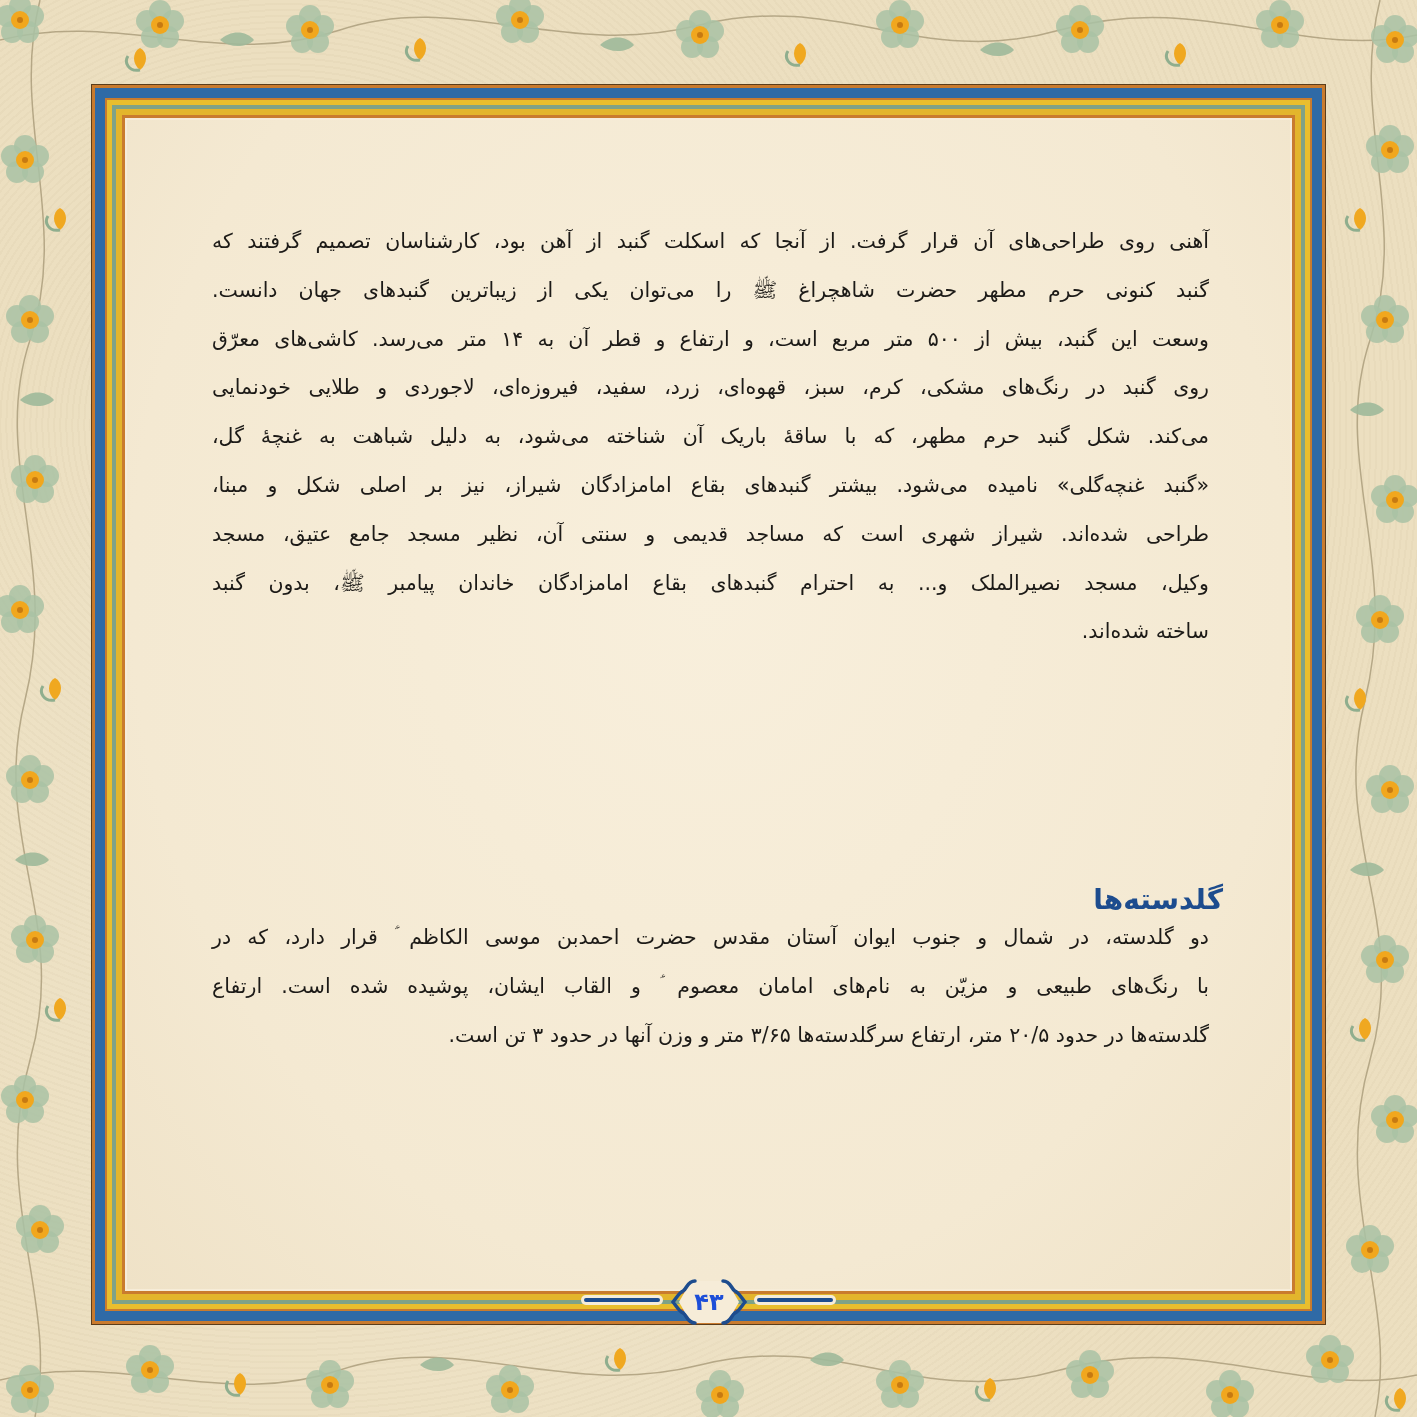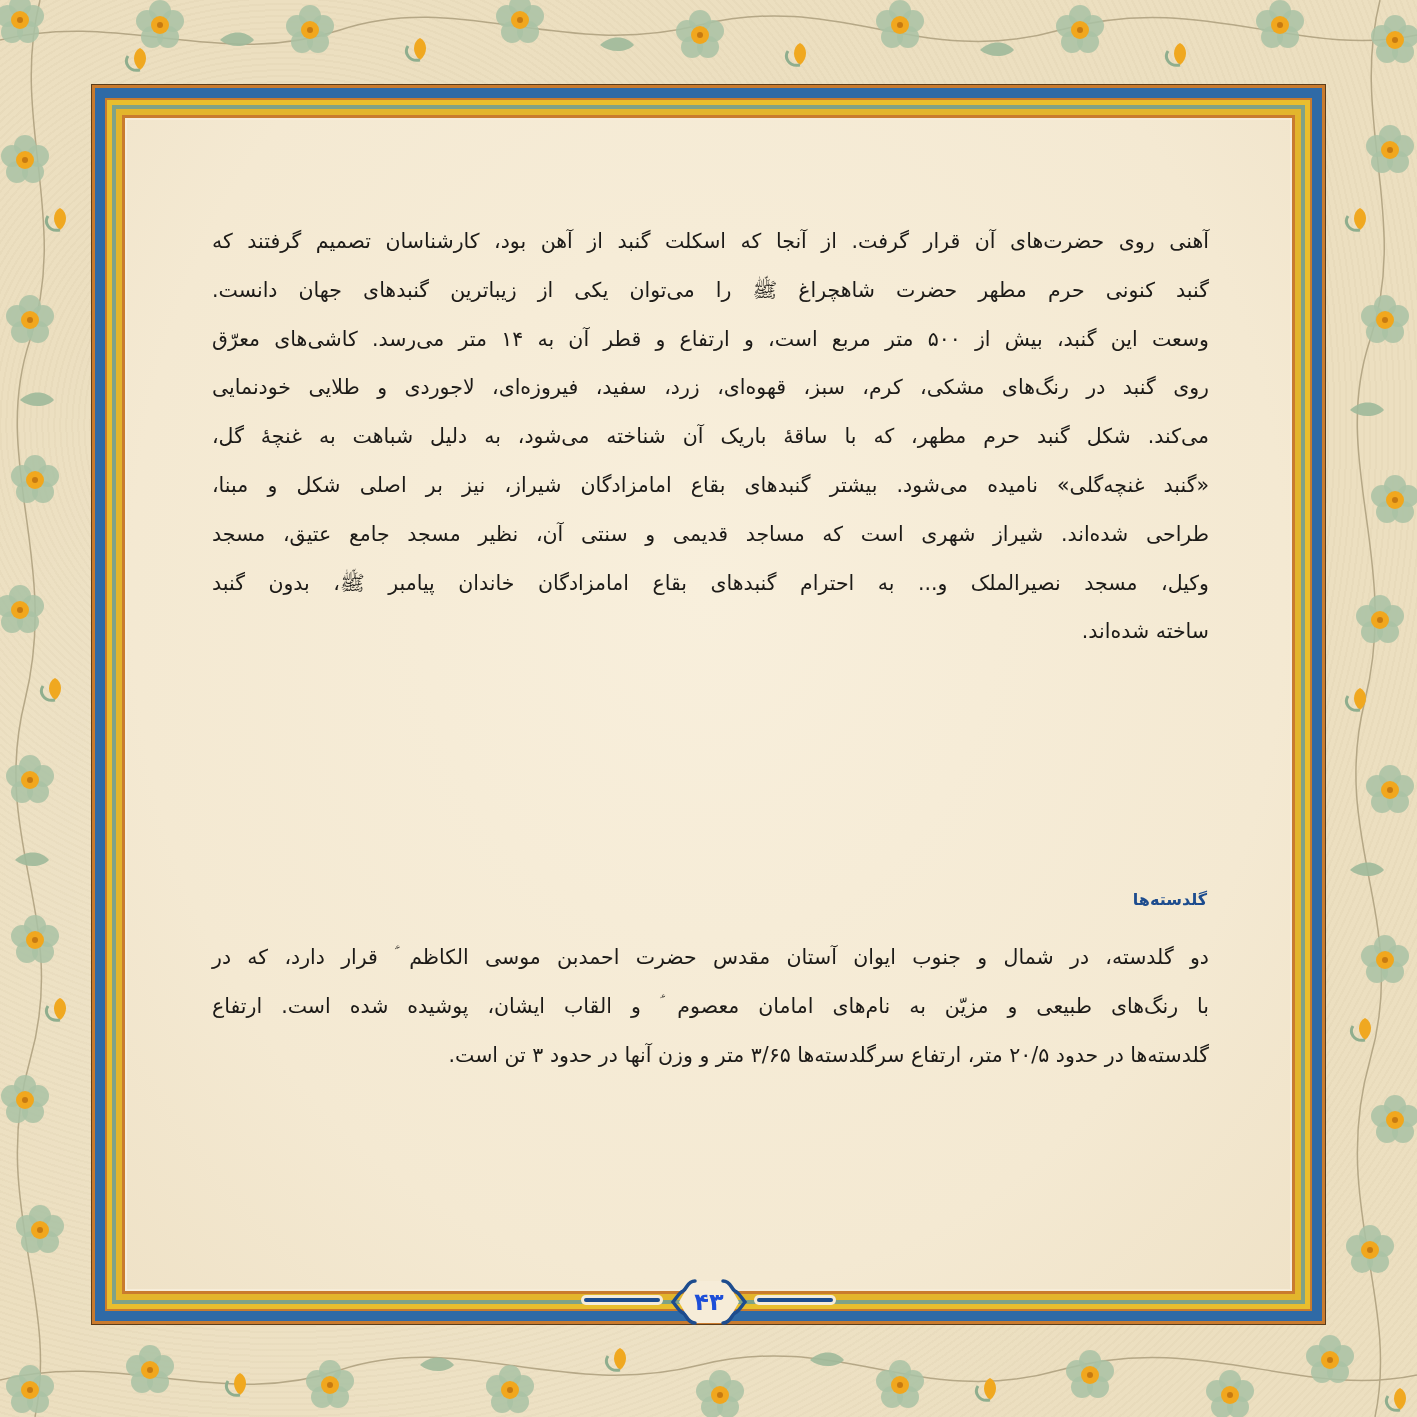--- a/index.html
+++ b/index.html
@@ -75,30 +75,30 @@
       text-align: justify;
       text-align-last: justify;
     }
     .line.last {
       text-align-last: right;
     }
 
     #para1 { top: 217px; }
     #section-heading {
       position: absolute;
-      right: 210px;
+      right: 194px;
       top: 882px;
       direction: rtl;
       color: #1d4c8e;
       font-family: "DejaVu Sans", sans-serif;
       font-weight: bold;
-      font-size: 16px;
+      font-size: 28px;
       line-height: 36px;
     }
-    #para2 { top: 933px; }
+    #para2 { top: 913px; }
 
     
     .pagenum-bar {
       position: absolute;
       left: 580px;
       top: 1296px;
       width: 257px;
       height: 12px;
     }
     .pagenum-bar .line-left,
@@ -234,21 +234,21 @@
   <div class="b3"></div>
   <div class="b4"></div>
   <div class="b5"></div>
   <div class="b6"></div>
   <div class="b7"></div>
 </div>
 
 <div class="page"></div>
 
 <div id="para1" class="text-block">
-  <span class="line">آهنی روی حضرت‌های آن قرار گرفت. از آنجا که اسکلت گنبد از آهن بود، کارشناسان تصمیم گرفتند که</span>
+  <span class="line">آهنی روی طراحی‌های آن قرار گرفت. از آنجا که اسکلت گنبد از آهن بود، کارشناسان تصمیم گرفتند که</span>
   <span class="line">گنبد کنونی حرم مطهر حضرت شاهچراغ ﷺ را می‌توان یکی از زیباترین گنبدهای جهان دانست.</span>
   <span class="line">وسعت این گنبد، بیش از ۵۰۰ متر مربع است، و ارتفاع و قطر آن به ۱۴ متر می‌رسد. کاشی‌های معرّق</span>
   <span class="line">روی گنبد در رنگ‌های مشکی، کرم، سبز، قهوه‌ای، زرد، سفید، فیروزه‌ای، لاجوردی و طلایی خودنمایی</span>
   <span class="line">می‌کند. شکل گنبد حرم مطهر، که با ساقهٔ باریک آن شناخته می‌شود، به دلیل شباهت به غنچهٔ گل،</span>
   <span class="line">«گنبد غنچه‌گلی» نامیده می‌شود. بیشتر گنبدهای بقاع امامزادگان شیراز، نیز بر اصلی شکل و مبنا،</span>
   <span class="line">طراحی شده‌اند. شیراز شهری است که مساجد قدیمی و سنتی آن، نظیر مسجد جامع عتیق، مسجد</span>
   <span class="line">وکیل، مسجد نصیرالملک و... به احترام گنبدهای بقاع امامزادگان خاندان پیامبر ﷺ، بدون گنبد</span>
   <span class="line last">ساخته شده‌اند.</span>
 </div>
 

